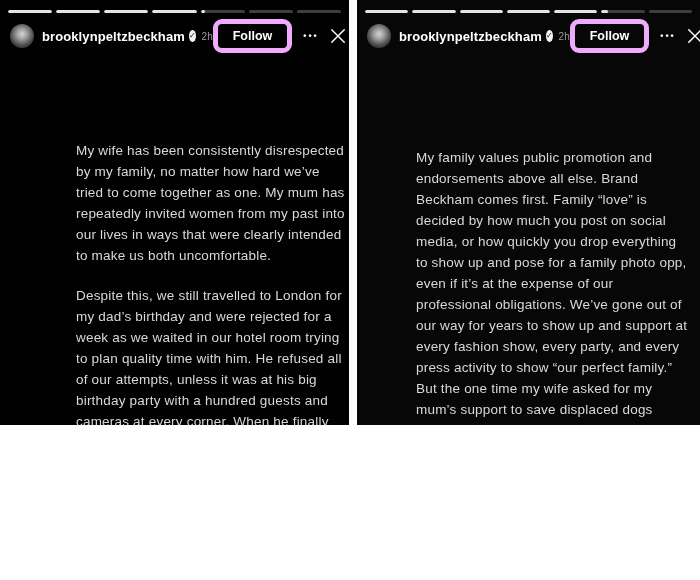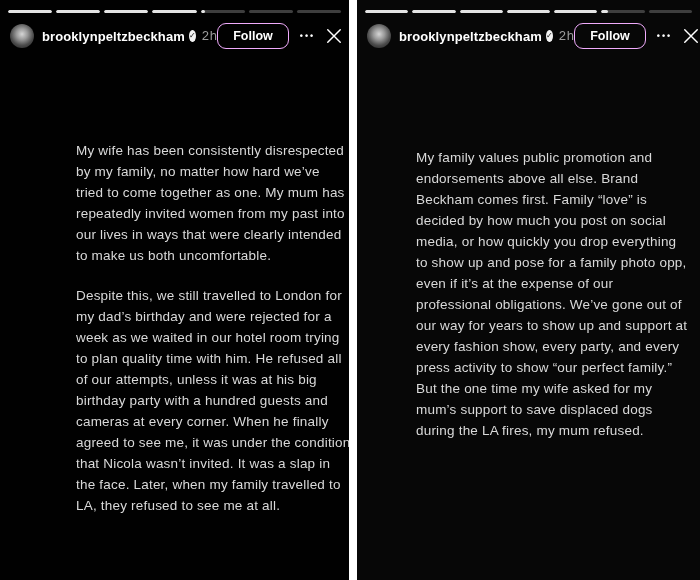--- a/index.html
+++ b/index.html
@@ -3,21 +3,21 @@
 <meta charset="utf-8">
 <style>
   html,body{margin:0;padding:0;}
   body{
     width:700px;height:580px;
     font-family:"Liberation Sans","DejaVu Sans",sans-serif;
     background:#ffffff;
     overflow:hidden;
   }
   .page{display:flex;width:700px;height:580px;}
-  .panel{position:relative;height:580px;overflow:hidden;}
+  .panel{position:relative;height:425px;overflow:hidden;}
   .panel.left{width:349px;background:#010101;}
   .panel.right{width:343px;background:#070707;}
   .gutter{width:8px;height:580px;background:#ffffff;}
 
   
   .progress{display:flex;gap:4px;margin:10px 8px 0 8px;height:3px;}
   .seg{flex:1;background:#3e3e3e;border-radius:2px;overflow:hidden;}
   .seg-fill{height:100%;background:#e4e4e4;border-radius:2px;}
 
   
@@ -25,23 +25,23 @@
   .avatar{
     width:24px;height:24px;border-radius:50%;flex:0 0 24px;
     background:radial-gradient(circle at 50% 42%, #d6d6d6 0%, #9a9a9a 30%, #4a4a4a 62%, #181818 100%);
   }
   .uname{color:#ffffff;font-weight:bold;font-size:13px;margin-left:8px;letter-spacing:.1px;cursor:pointer;}
   .badge{
     width:12px;height:12px;border-radius:50%;background:#f2f2f2;
     margin-left:4px;display:flex;align-items:center;justify-content:center;
     color:#0a0a0a;font-size:8px;font-weight:bold;line-height:1;
   }
-  .time{color:#9b9b9b;font-size:13px;margin-left:6px;font-family:Liberation Mono, monospace;}
+  .time{color:#9b9b9b;font-size:10px;margin-left:6px;}
   .follow{
-    margin-left:auto;background:transparent;border:1px solid #f0abfc;border-radius:9px;
+    margin-left:auto;background:transparent;border:5px solid #f0abfc;border-radius:9px;
     color:#ffffff;font-weight:bold;font-size:12.5px;padding:6px 15px;line-height:1;
     font-family:inherit;cursor:pointer;
   }
   .more{color:#ffffff;font-size:9px;font-weight:bold;letter-spacing:2px;margin-left:11px;cursor:pointer;}
   .close{width:20px;height:20px;margin-left:9px;cursor:pointer;flex:0 0 20px;}
 
   
   .text-block{position:absolute;margin-left:38px;}
   .panel.left .text-block{top:140px;left:38px;width:300px;}
   .panel.right .text-block{top:147px;left:21px;width:320px;}

